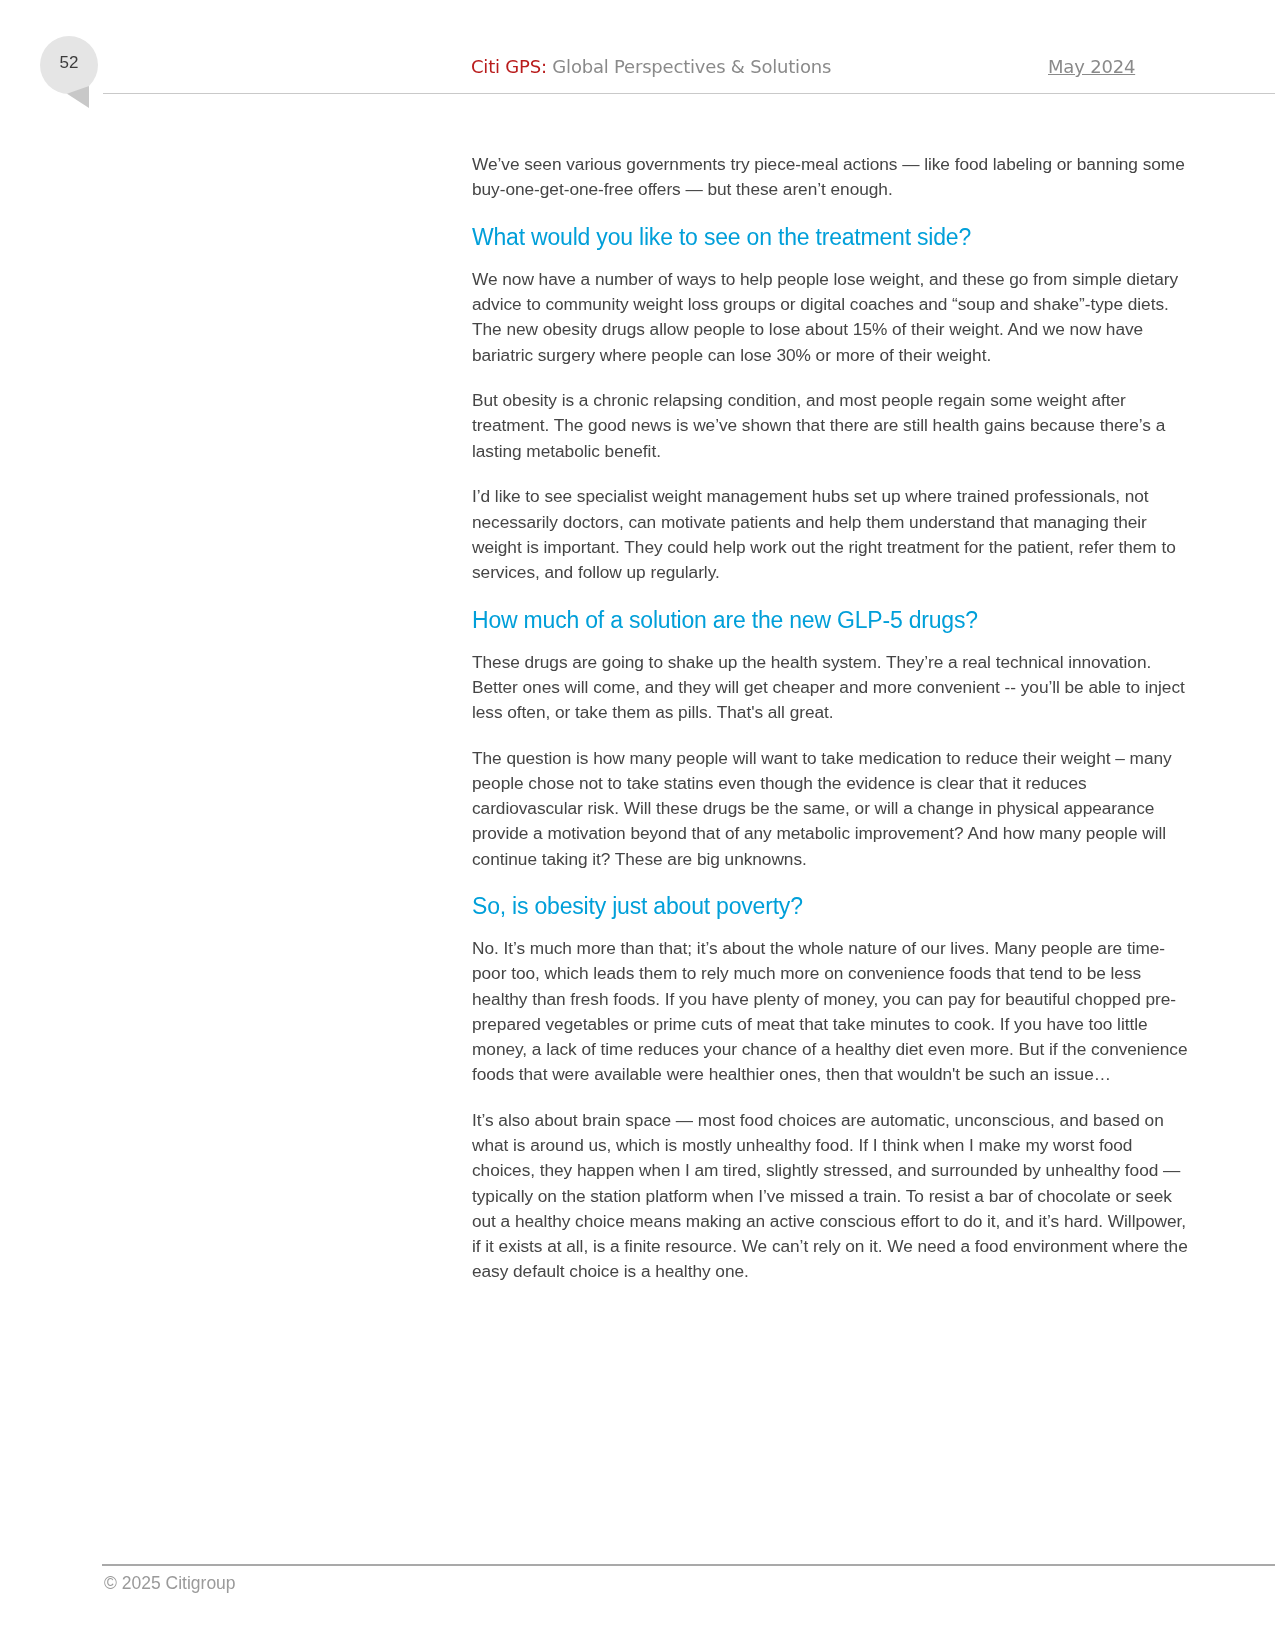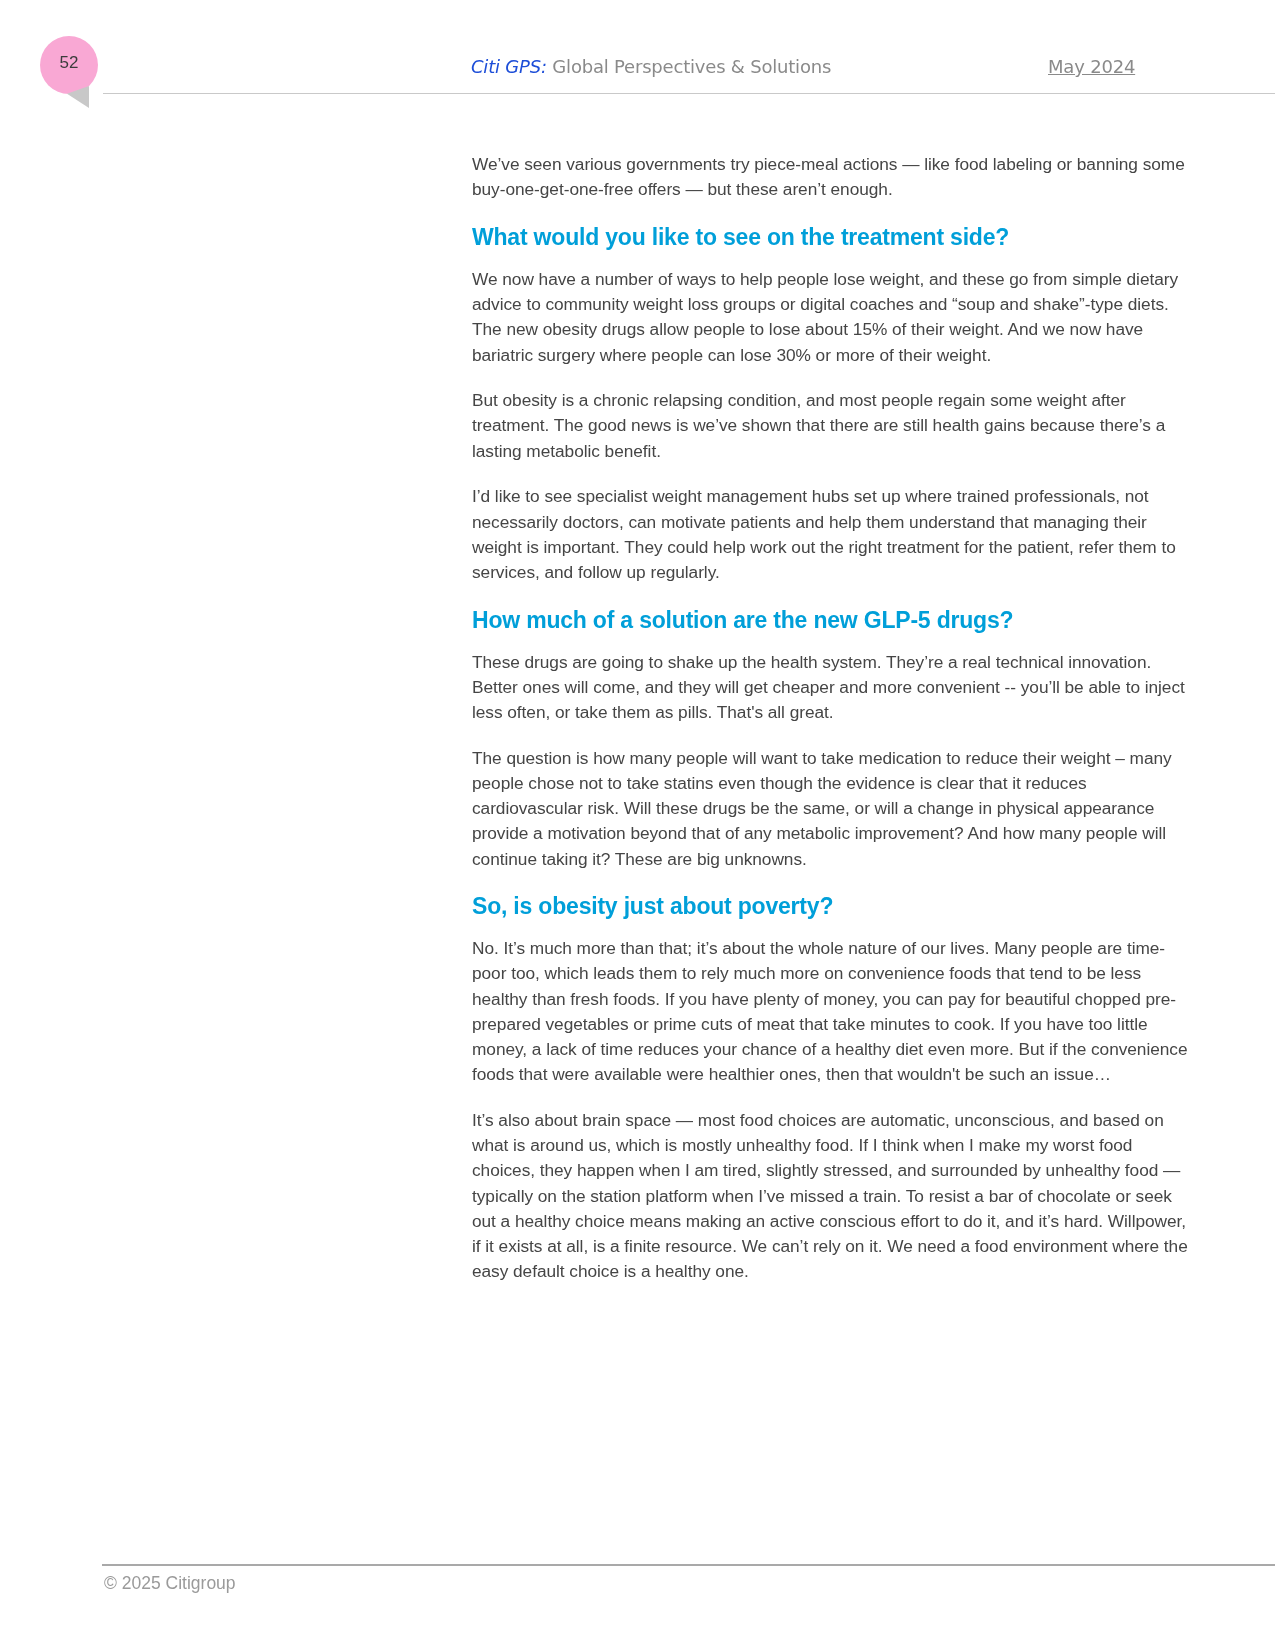--- a/index.html
+++ b/index.html
@@ -1,29 +1,29 @@
 <!DOCTYPE html>
 <html><head>
   <meta charset="utf-8">
   <style>
     html, body { margin: 0; padding: 0; background: #ffffff; }
     body { width: 1275px; height: 1650px; position: relative; overflow: hidden; font-family: "Liberation Sans", sans-serif; }
 
-    .page-badge { position: absolute; left: 40px; top: 36px; width: 58px; height: 58px; border-radius: 50%; background: #f9a8d4; }
+    .page-badge { position: absolute; left: 40px; top: 36px; width: 58px; height: 58px; border-radius: 50%; background: #e5e5e5; }
     .page-badge-num { position: absolute; left: 0; top: 0; width: 58px; height: 58px; line-height: 54px; text-align: center; font-size: 17px; color: #3c3c3c; font-family: "Liberation Sans", sans-serif; }
     .badge-tail2 { position: absolute; left: 67px; top: 86px; width: 22px; height: 22px; background: #c8c8c8; clip-path: polygon(100% 0, 100% 100%, 0 35%); }
 
     .header-title { position: absolute; left: 471px; top: 56px; font-size: 18px; color: #8a8a8a; font-family: "DejaVu Sans", sans-serif; letter-spacing: -0.2px; white-space: nowrap; }
-    .header-brand { color: #1d4ed8; font-style: italic; }
+    .header-brand { color: #b91c1c; }
     .header-date { position: absolute; left: 1048px; top: 56px; font-size: 18px; color: #8a8a8a; font-family: "DejaVu Sans", sans-serif; letter-spacing: -0.2px; white-space: nowrap; text-decoration: underline; }
     .header-rule { position: absolute; left: 103px; top: 93px; width: 1172px; height: 1px; background: #c9c9c9; }
 
     .content { position: absolute; left: 472px; top: 152px; width: 720px; color: #454545; }
     .para { font-size: 17.3px; line-height: 25.2px; margin: 0 0 20.5px 0; letter-spacing: -0.05px; }
-    .heading { font-size: 23px; line-height: 28px; font-weight: bold; color: #009fd9; margin: 2px 0 16px 0; letter-spacing: -0.2px; }
+    .heading { font-size: 23px; line-height: 28px; font-weight: normal; color: #009fd9; margin: 2px 0 16px 0; letter-spacing: -0.2px; }
 
     .footer-rule { position: absolute; left: 102px; top: 1564px; width: 1173px; height: 2px; background: #a9a9a9; }
     .footer-copy { position: absolute; left: 104px; top: 1573px; font-size: 17.5px; color: #9a9a9a; white-space: nowrap; }
   </style>
 </head>
 <body>
 
 <div class="page-badge">
   <span class="page-badge-num">52</span>
 </div>

